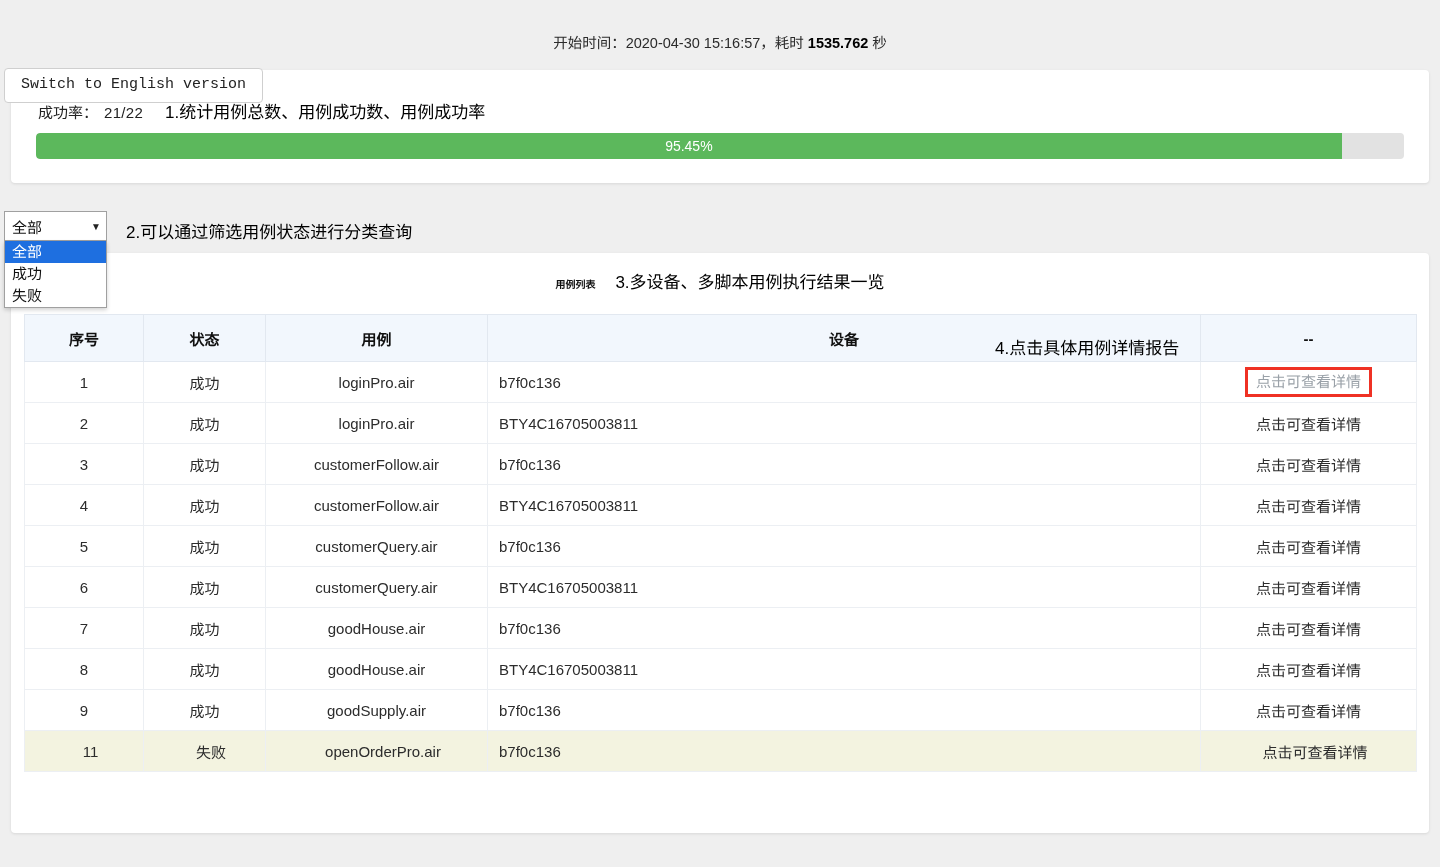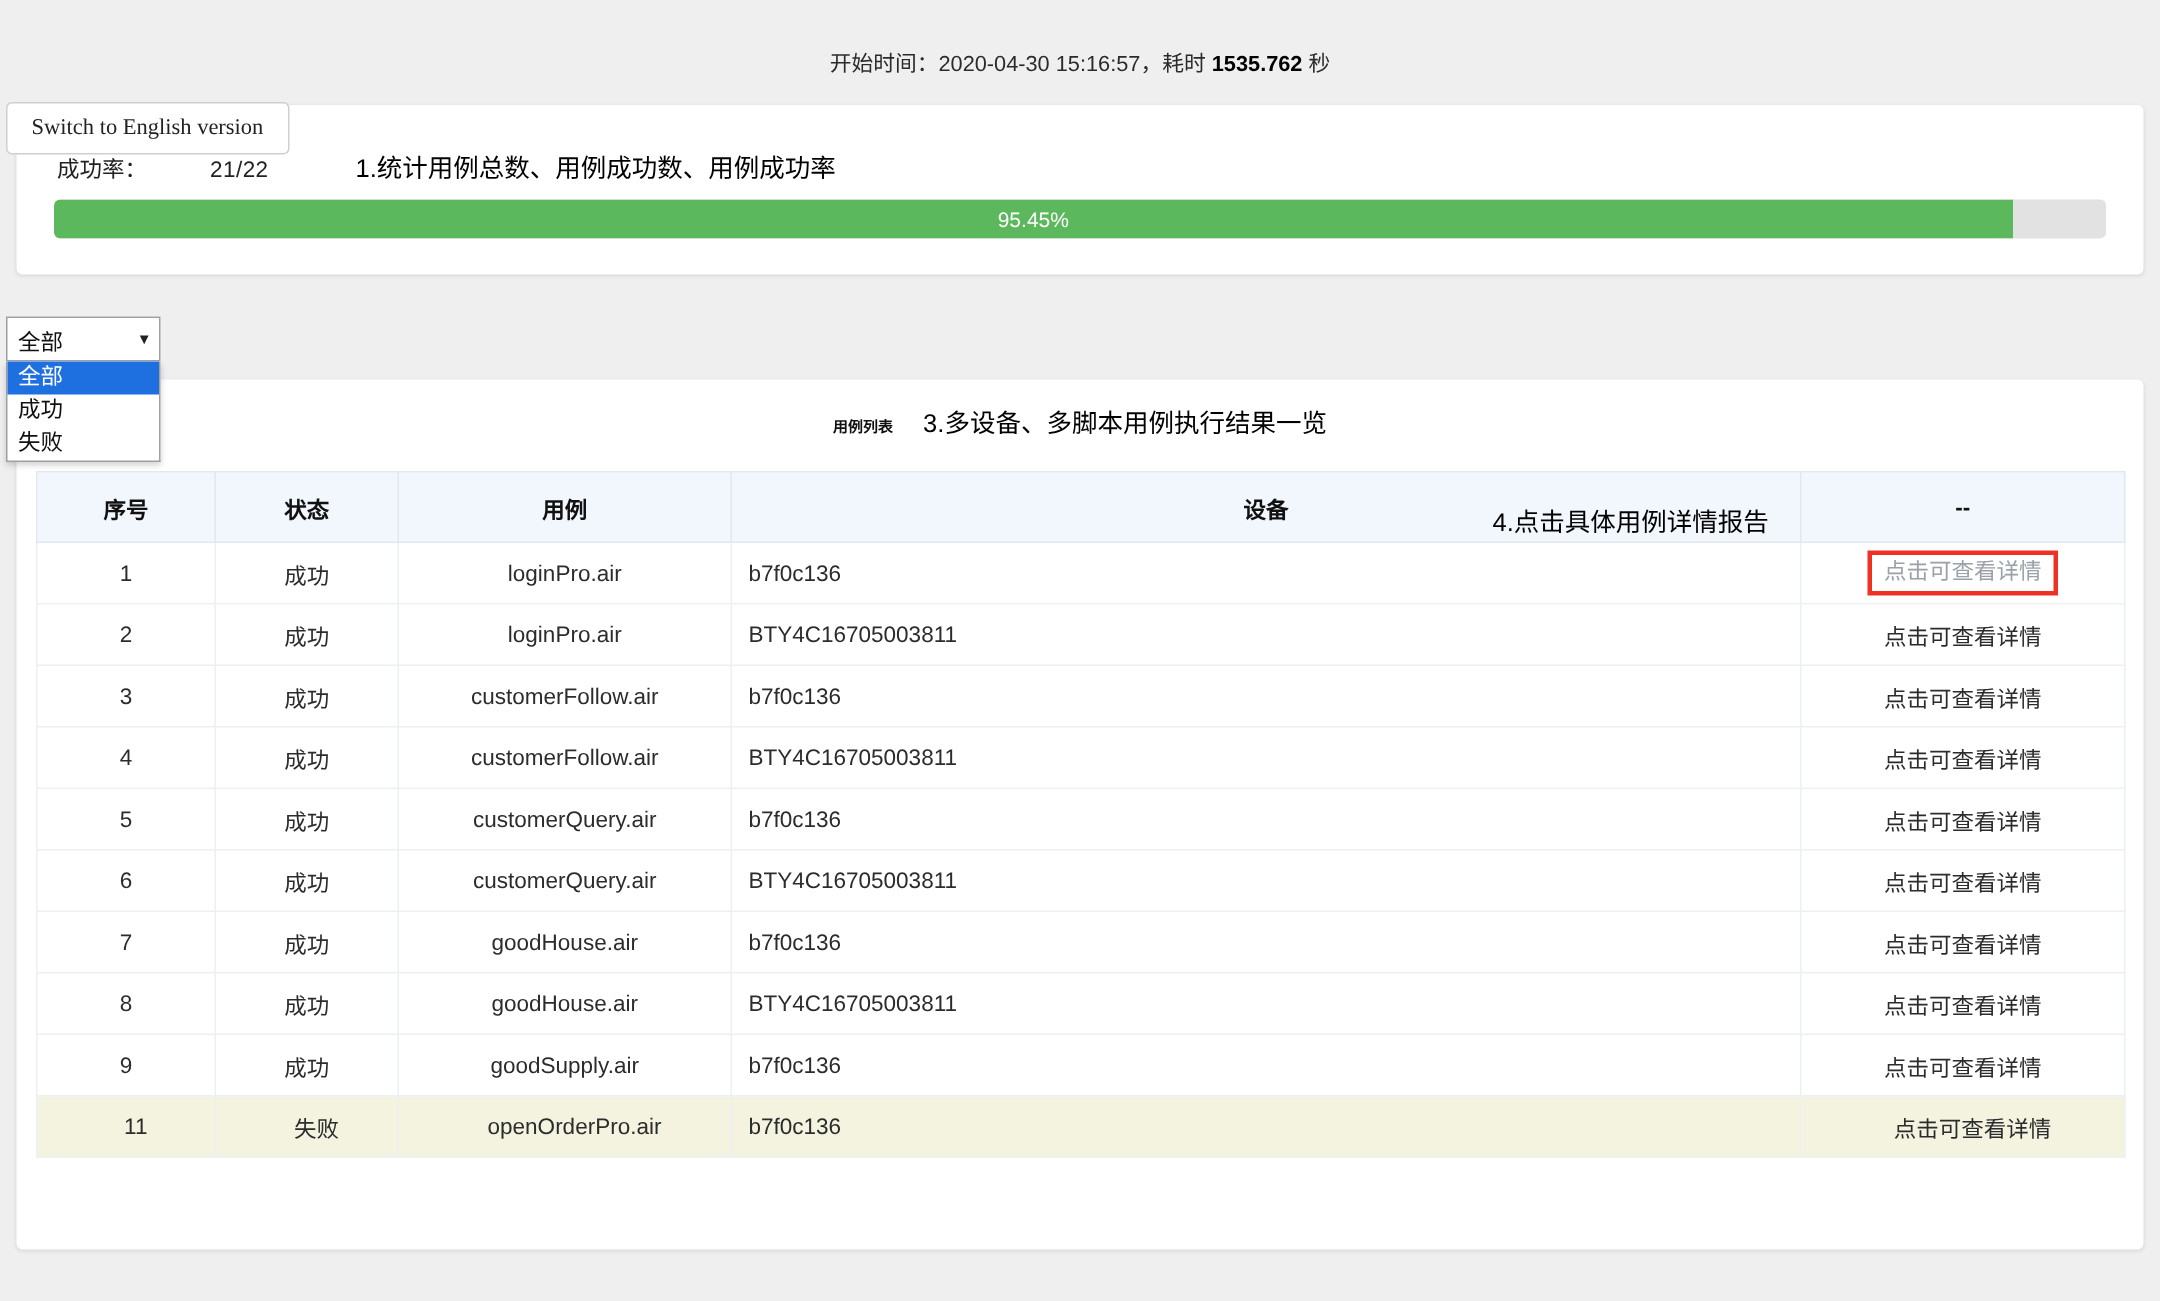--- a/index.html
+++ b/index.html
@@ -35,21 +35,21 @@
     left: 4px;
     top: 68px;
     background: #ffffff;
     border: 1px solid #cfcfcf;
     border-radius: 4px;
     padding: 8px 16px;
     font-size: 15px;
     color: #222;
     cursor: pointer;
     line-height: 1.1;
-    font-family: Liberation Serif, serif;
+    font-family: Liberation Mono, monospace;
   }
   .run-meta {
     text-align: center;
     font-size: 14.5px;
     color: #2b2b2b;
     margin-top: 25px;
     line-height: 1.4;
   }
   .run-meta b { font-weight: bold; color: #000000; text-align: center; }
 
@@ -65,21 +65,20 @@
     padding: 28px 13px 22px 13px;
     height: 113px;
   }
   .rate-line {
     display: flex;
     align-items: baseline;
     font-size: 15px;
     color: #222;
     margin: 0 0 10px 14px;
     white-space: nowrap;
-    gap: 36px;
   }
   .rate-label { margin-right: 6px; }
   .rate-value { margin-right: 22px; letter-spacing: .3px; }
   .annot {
     color: #000000;
     font-size: 17px;
     font-weight: 400;
     white-space: nowrap;
   }
   .progress-track {
@@ -249,20 +248,21 @@
     <div class="select-box">
       <span>全部</span>
       <span class="caret">▼</span>
     </div>
     <ul class="select-list" id="status-filter-options">
         <li class="selected">全部</li>
         <li>成功</li>
         <li>失败</li>
       </ul>
   </div>
+  <span class="annot filter-annot">2.可以通过筛选用例状态进行分类查询</span>
 </div>
 
 <div class="card table-card">
 
   <div class="table-heading-row">
     <span class="table-heading">用例列表</span>
     <span class="annot">3.多设备、多脚本用例执行结果一览</span>
     <span class="annot detail-annot">4.点击具体用例详情报告</span>
   </div>
 

